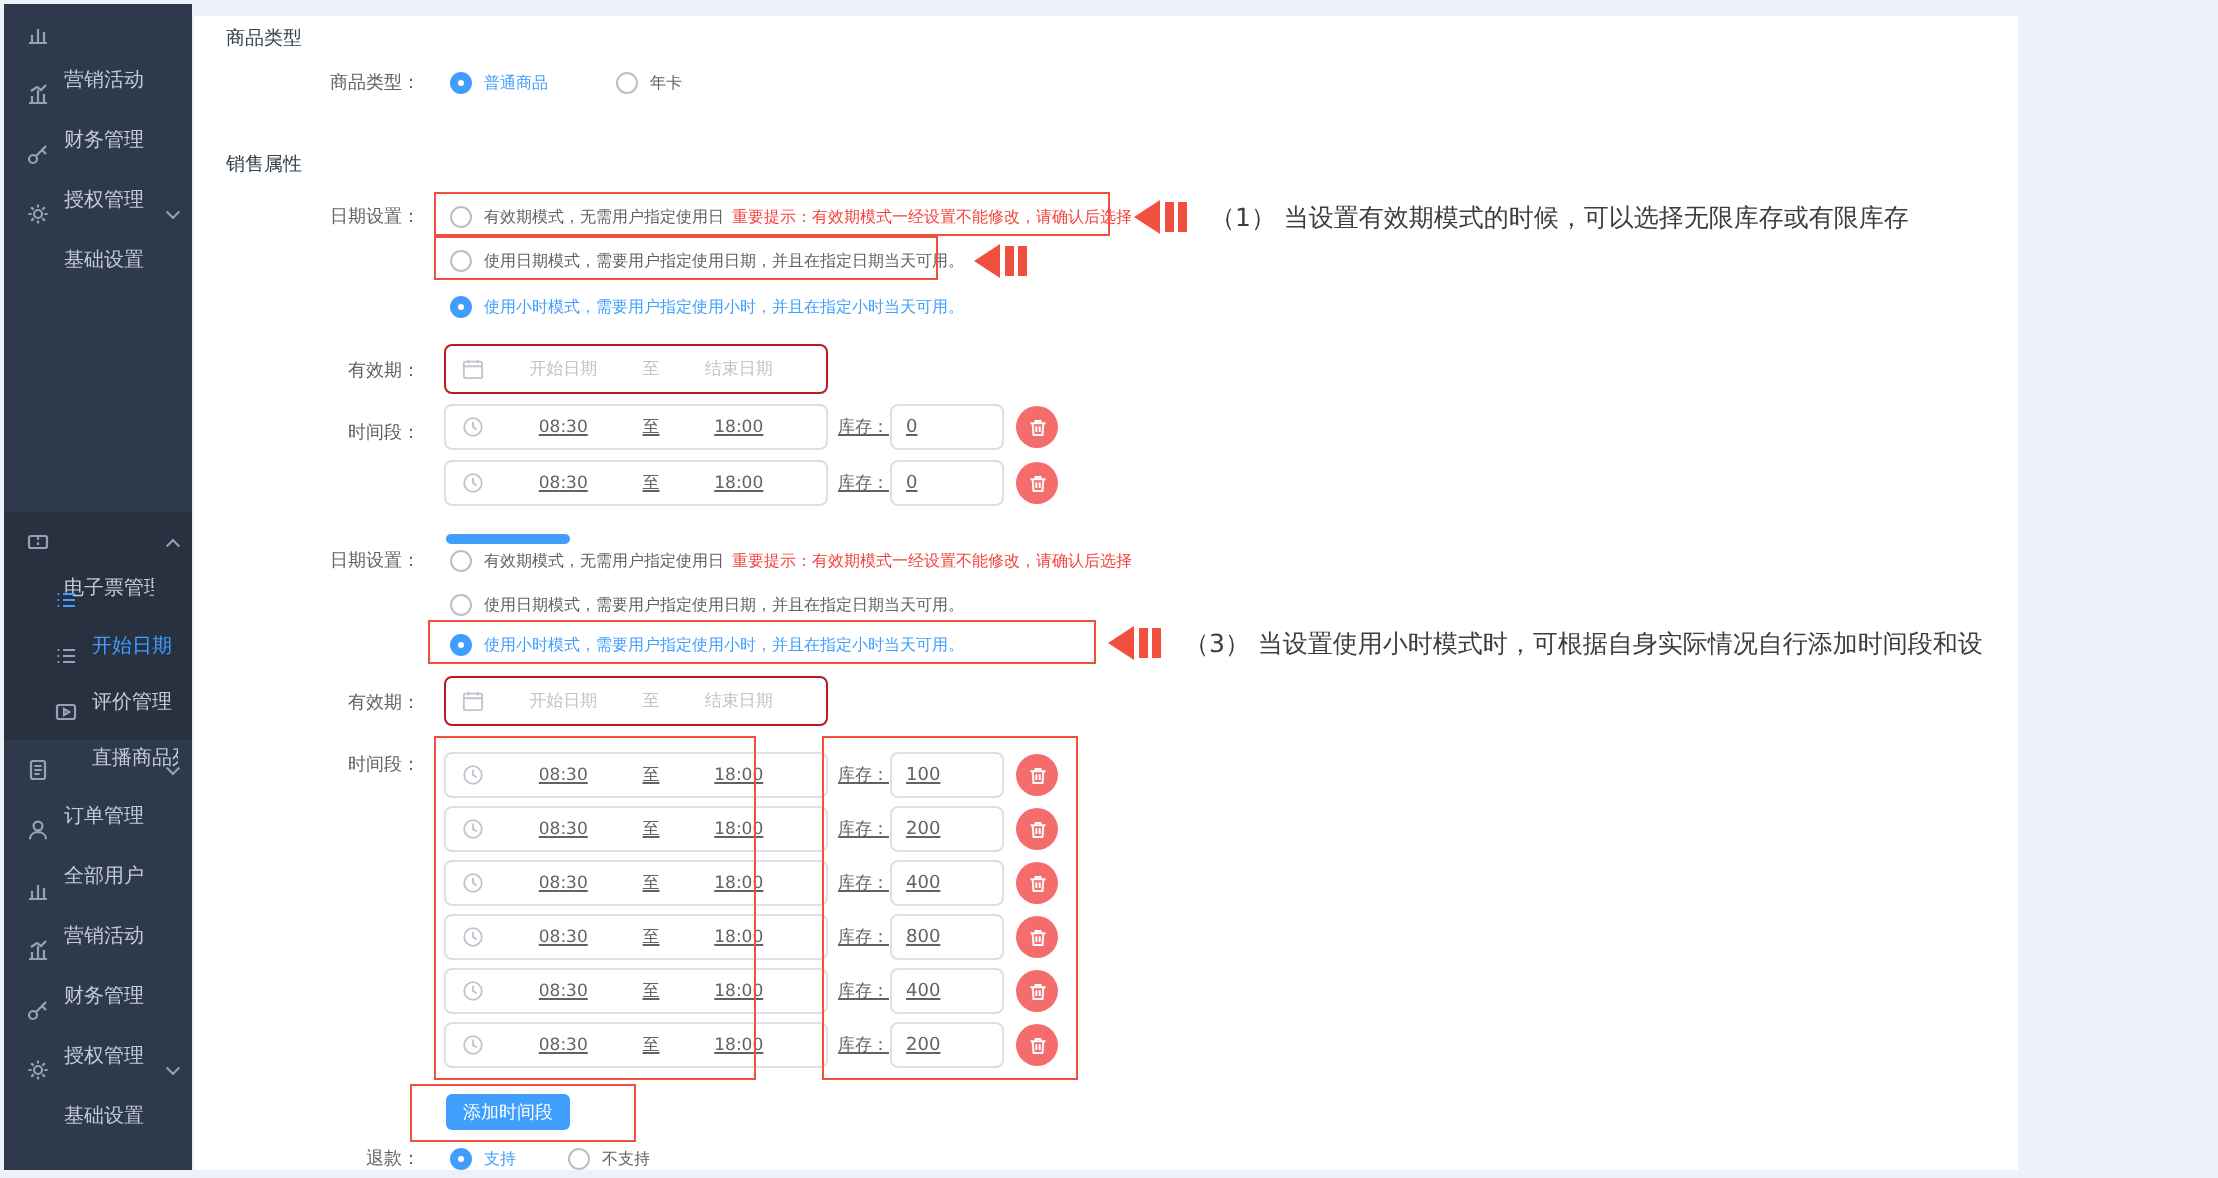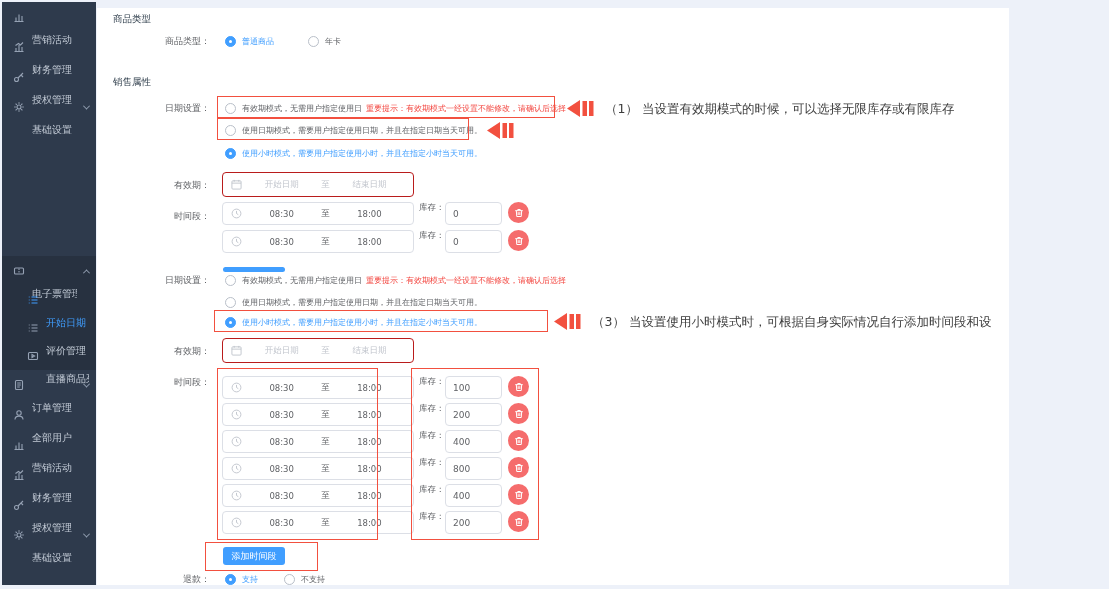--- a/index.html
+++ b/index.html
@@ -32,21 +32,21 @@
   .radio-row { position:absolute; display:flex; align-items:center; font-size:8px; color:#606266; height:18px; white-space:nowrap; }
   .rdot { width:11px; height:11px; border-radius:50%; border:1px solid #b9bfc9; background:#fff; margin-right:6px; flex:none; position:relative; }
   .rdot.sel { border-color:#409eff; background:#409eff; }
   .rdot.sel::after { content:""; position:absolute; left:3.2px; top:3.2px; width:3.2px; height:3.2px; background:#fff; border-radius:50%; }
   .sel-text { color:#409eff; }
   .warn { color:#f3453f; margin-left:4px; }
   .dinput { position:absolute; height:25px; width:192px; border:1px solid #b91c1c; border-radius:4px;
     background:#fff; display:flex; align-items:center; font-size:8.5px; color:#606266; padding:0 8px; gap:4px; }
   .dinput .seg { flex:1; text-align:center; }
   .ph { color:#c0c4cc; }
-  .slot-row { position:absolute; display:flex; font-size:8.5px; color:#606266; }
+  .slot-row { position:absolute; display:flex; align-items:center; font-size:8.5px; color:#606266;text-decoration:underline; }
   .tinput { width:192px; height:23px; border:1px solid #dcdfe6; border-radius:4px; background:#fff;
     display:flex; align-items:center; padding:0 8px; gap:4px; }
   .tinput .seg { flex:1; text-align:center; }
   .stock-lbl { margin-left:5px; width:26px; flex:none; }
   .stock-input { width:57px; height:23px; border:1px solid #dcdfe6; border-radius:4px; font-size:9px;
     color:#606266; padding:0 7px; outline:none; font-family:inherit; background:#fff; }
   .del-btn { width:21px; height:21px; border-radius:50%; background:#f56c6c; border:none; margin-left:6px;
     display:flex; align-items:center; justify-content:center; cursor:pointer; flex:none; }
   .red-box { position:absolute; border:1.5px solid #f2503f; z-index:6; pointer-events:none; }
   .arrow { position:absolute; z-index:6; }

